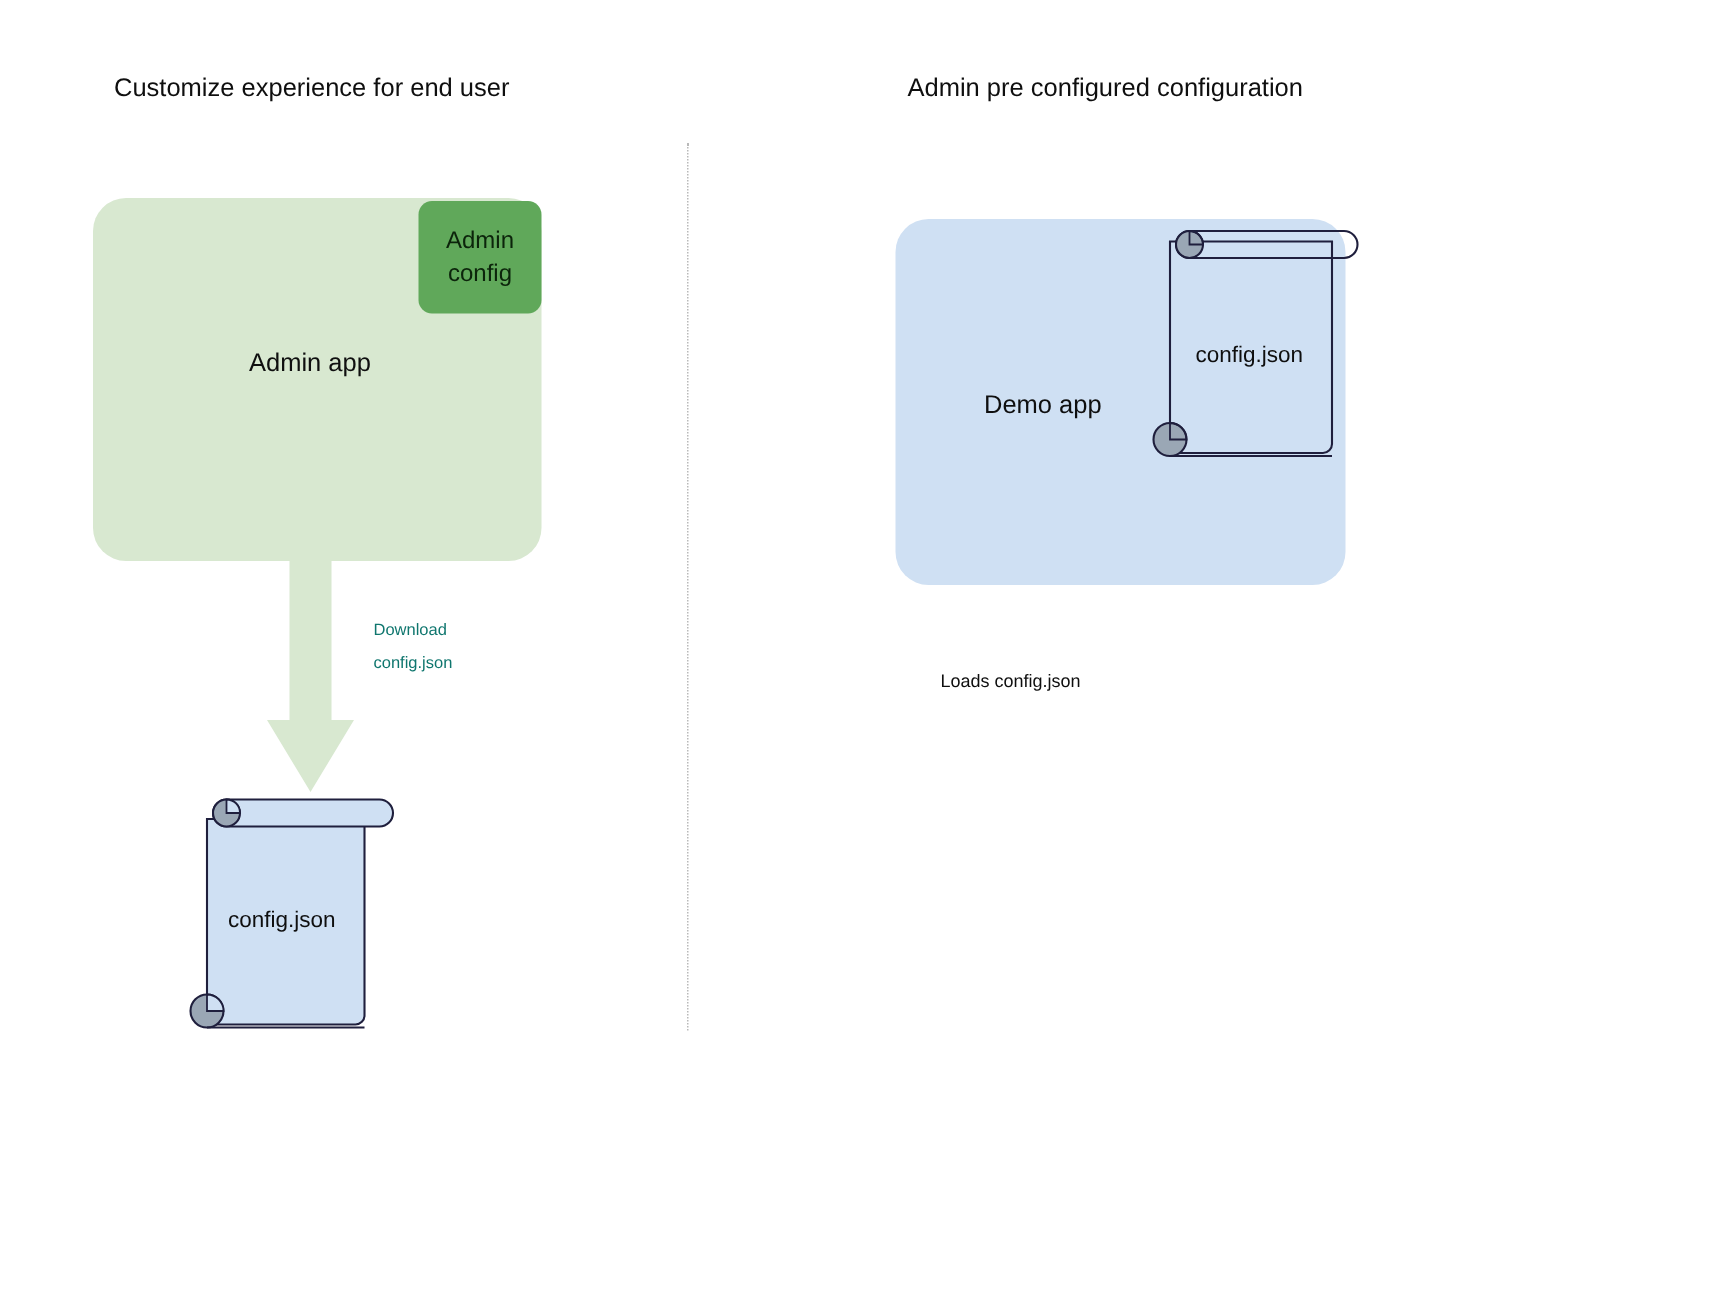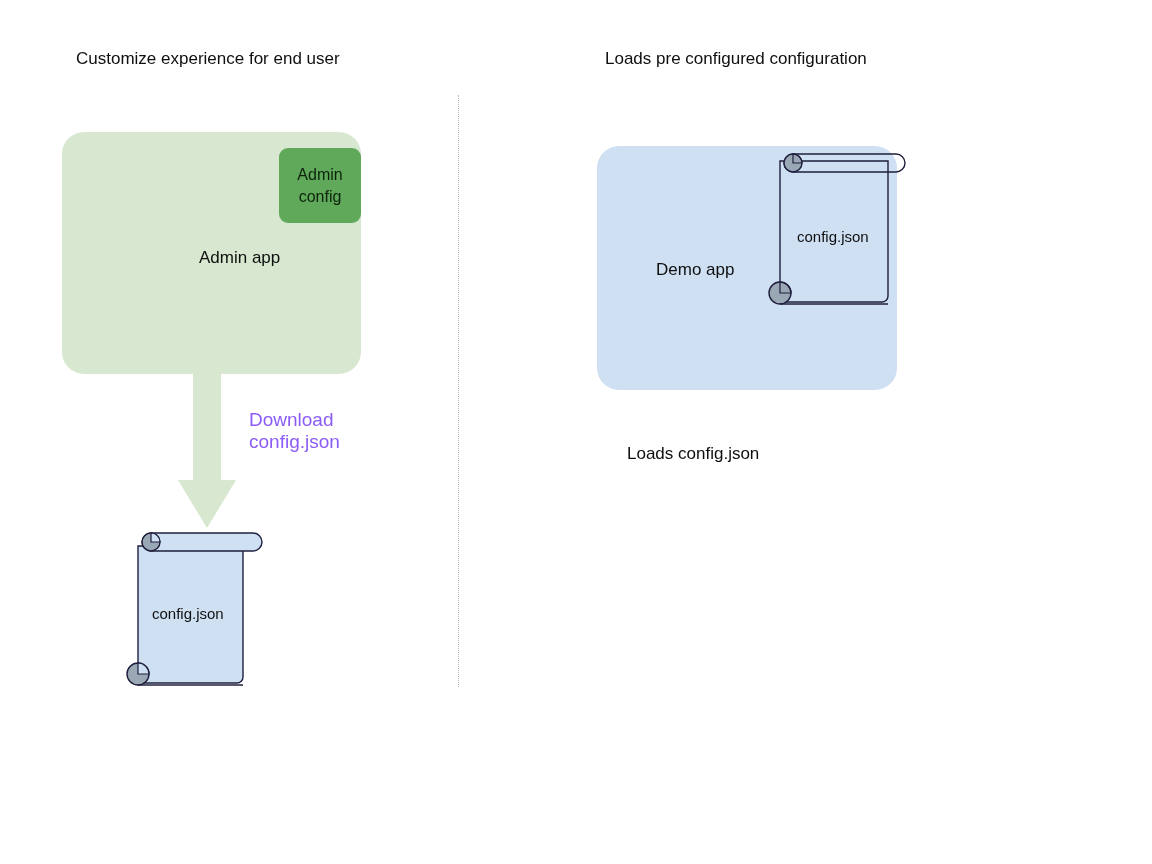--- a/index.html
+++ b/index.html
@@ -63,28 +63,28 @@
     height: 244px;
     background: #cfe0f3;
   }
   .app-label {
     position: absolute;
     font-size: 17px;
     line-height: 20px;
     color: #0f0f0f;
     white-space: nowrap;
   }
-  #admin-app-label { left: 166px; top: 248px; margin-left: 33px; }
+  #admin-app-label { left: 166px; top: 232px; }
   #demo-app-label  { left: 656px; top: 260px; text-align: right; }
 
   
   #admin-panel-badge {
     position: absolute;
     left: 279px;
-    top: 148px;
+    top: 134px;
     width: 82px;
     height: 75px;
     background: #60a85a;
     border-radius: 9px;
     display: flex;
     align-items: center;
     justify-content: center;
     text-align: center;
   }
   #admin-panel-badge .badge-text {
@@ -99,23 +99,23 @@
     left: 178px;
     top: 372px;
     width: 58px;
     height: 156px;
   }
 
   .arrow-label {
     position: absolute;
     left: 249px;
     top: 409px;
-    font-size: 19px;
+    font-size: 11px;
     line-height: 22px;
-    color: #8b5cf6;
+    color: #0f766e;
     white-space: nowrap;
   }
 
   
   .scroll-doc {
     position: absolute;
   }
   #scroll-left {
     left: 118px;
     top: 527px;
@@ -136,34 +136,34 @@
     white-space: nowrap;
   }
   #scroll-left-label  { left: 152px; top: 605px; }
   #scroll-right-label { left: 797px; top: 228px; }
 
   
   #loads-config-caption {
     position: absolute;
     left: 627px;
     top: 444px;
-    font-size: 17px;
+    font-size: 12px;
     line-height: 20px;
     color: #0f0f0f;
     white-space: nowrap;
   }
 </style>
 </head>
 <body>
 
 <div class="canvas">
 
   <div class="panel-title" id="title-left">Customize experience for end user</div>
 
-  <div class="panel-title" id="title-right">Loads pre configured configuration</div>
+  <div class="panel-title" id="title-right">Admin pre configured configuration</div>
 
   <div class="divider"></div>
 
   <div class="app-box" id="admin-app-box"></div>
 
   <div class="app-label" id="admin-app-label">Admin app</div>
 
   <div id="admin-panel-badge">
     <div class="badge-text">
       <span>Admin</span><br>

